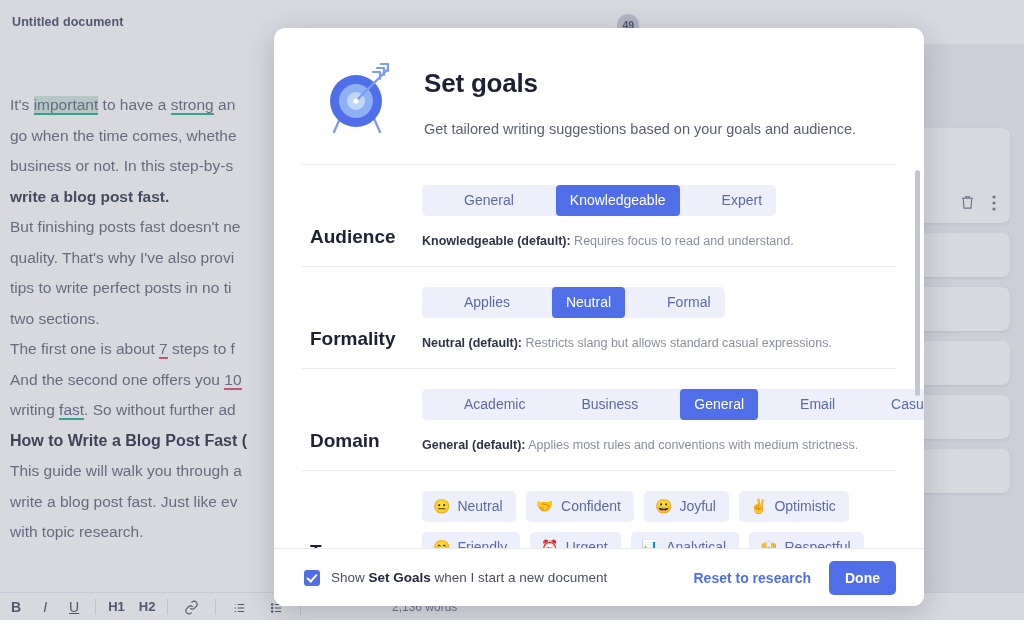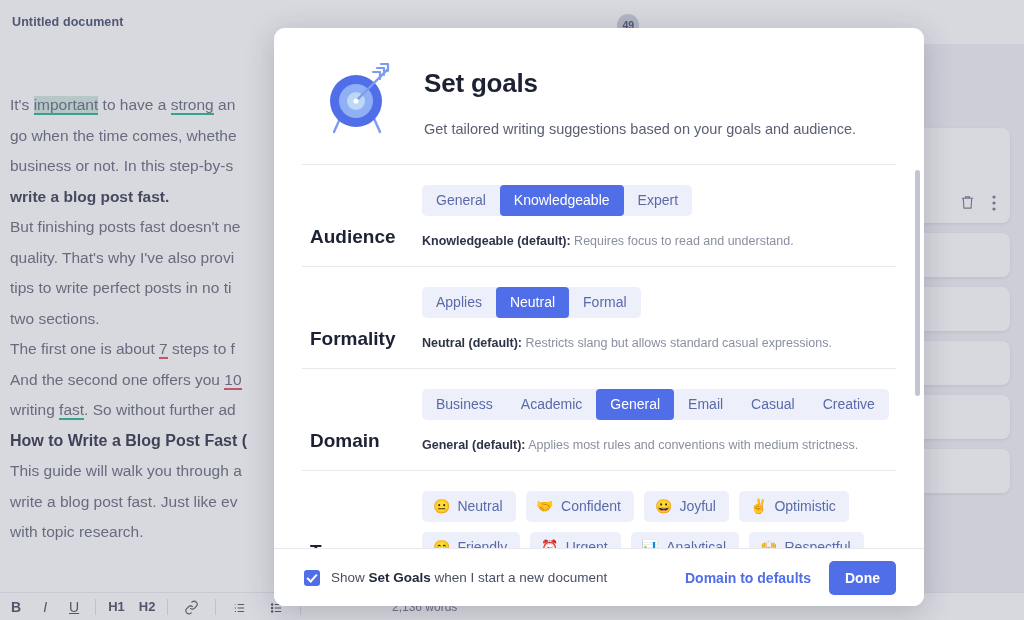--- a/index.html
+++ b/index.html
@@ -156,20 +156,21 @@
   .row-body { flex: 1 1 auto; }
 
   .seg {
     display: inline-flex; background: #edf0fb; border-radius: 5px;
     overflow: hidden;
   }
   .seg-item {
     font-size: 14px; color: #5a6aa8;
     padding: 7px 14px 8px 14px; cursor: pointer;
     white-space: nowrap;
+    margin-left: 28px;
   }
   .seg-item.sel {
     background: #4f6ee8; color: #ffffff; border-radius: 4px;
   }
   .row-desc {
     margin-top: 18px; font-size: 12.5px; color: #8a8f9f;
   }
   .row-desc b { color: #2e3347; font-weight: bold; }
 
   .chips { display:flex; flex-wrap: wrap; gap: 10px; }
@@ -368,22 +369,22 @@
         </div>
       </div>
     </div>
 
     <div class="divider"></div>
 
     <div class="row">
       <div class="row-label">Domain</div>
       <div class="row-body">
         <div class="seg">
+          <div class="seg-item">Academic</div>
           <div class="seg-item">Business</div>
-          <div class="seg-item">Academic</div>
           <div class="seg-item sel">General</div>
           <div class="seg-item">Email</div>
           <div class="seg-item">Casual</div>
           <div class="seg-item">Creative</div>
         </div>
         <div class="row-desc">
           <b>General (default):</b><span> Applies most rules and conventions with medium strictness.</span>
         </div>
       </div>
     </div>
@@ -431,17 +432,17 @@
     </div>
 
   </div>
 
   <div class="m-footer">
     <div class="chk-wrap">
       <div class="chk"></div>
       <div class="chk-label"><span>Show </span><b>Set Goals</b><span> when I start a new document</span></div>
     </div>
     <div class="foot-right">
-      <div class="reset-link">Domain to defaults</div>
+      <div class="reset-link">Reset to research</div>
       <button class="done-btn">Done</button>
     </div>
   </div>
 </div>
 
 </body></html>

